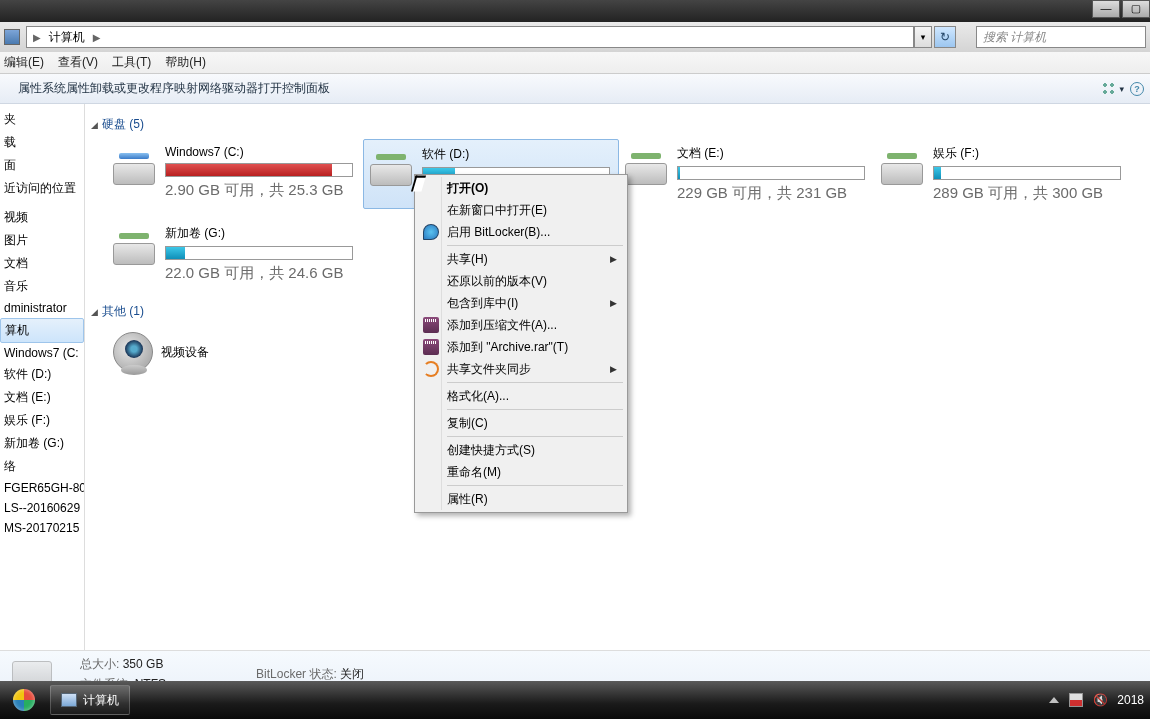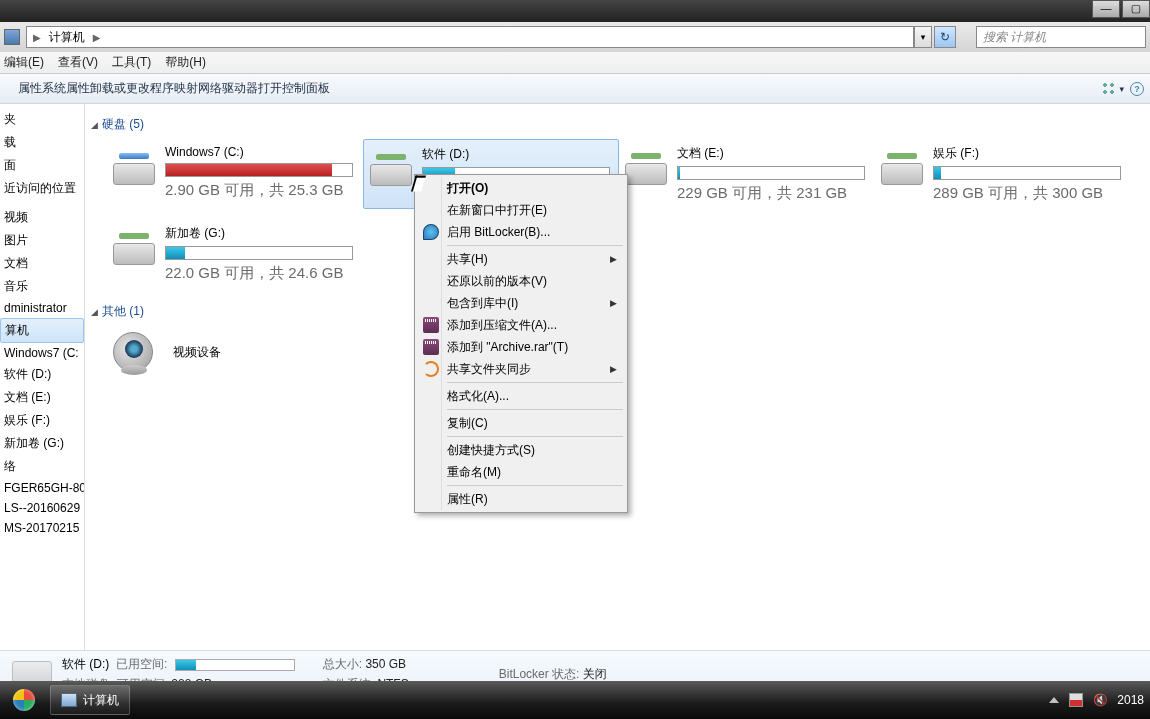--- a/index.html
+++ b/index.html
@@ -49,21 +49,21 @@
 .drive-icon .body { position: absolute; bottom: 0; width: 42px; height: 22px; background: linear-gradient(#e8e8e8,#bcbcbc); border-radius: 3px; border: 1px solid #999; }
 .drive-icon .top { position: absolute; top: 2px; left: 6px; width: 30px; height: 6px; background: #7eb36e; border-radius: 2px; }
 .drive-icon.osdrv .top { background: linear-gradient(#89c0f0,#3a7bc8); }
 .drive-info { flex: 1; }
 .drive-name { margin-bottom: 4px; }
 .progress { width: 188px; height: 14px; border: 1px solid #999; background: #fff; position: relative; margin-bottom: 4px; }
 .progress .fill { position: absolute; left: 0; top: 0; height: 100%; background: linear-gradient(#3cc7e8,#0f8fb8); }
 .progress .fill.red { background: linear-gradient(#e05050,#b82020); }
 .drive-sub { color: #6b6b6b; font-size: 15px; }
 
-.other-item { display: flex; align-items: center; gap: 20px; margin-left: 16px; padding: 6px; }
+.other-item { display: flex; align-items: center; gap: 8px; margin-left: 16px; padding: 6px; }
 .cam-icon { width: 40px; height: 40px; background: radial-gradient(circle at 40% 40%, #e8e8e8, #999); border-radius: 50%; border: 1px solid #888; position: relative; }
 .cam-icon::after { content: ""; position: absolute; width: 18px; height: 18px; background: radial-gradient(circle, #5ac 3px, #246 8px, #124 10px); border-radius: 50%; left: 11px; top: 7px; }
 .cam-icon::before { content: ""; position: absolute; width: 26px; height: 10px; background: linear-gradient(#ccc,#999); border-radius: 50%; bottom: -4px; left: 7px; }
 
 
 .context-menu { position: absolute; left: 414px; top: 174px; width: 214px; background: #f0f0f0; border: 1px solid #999; box-shadow: 3px 3px 5px rgba(0,0,0,0.3); z-index: 50; padding: 2px; }
 .context-menu .cm-item { display: flex; align-items: center; height: 22px; padding-left: 30px; padding-right: 8px; position: relative; }
 .context-menu .cm-item.bold { font-weight: bold; }
 .context-menu .cm-sep { height: 1px; background: #ccc; margin: 2px 2px 2px 30px; }
 .context-menu .cm-icon { position: absolute; left: 6px; width: 16px; height: 16px; }
@@ -311,32 +311,20 @@
   <div class="cm-sep"></div>
   <div class="cm-item">
       <span>属性(R)</span>
     </div>
 </div>
 
 <div class="cursor"></div>
 
 <div class="details">
   <div class="d-icon"></div>
-  <div class="d-cols">
-    <div>
-      <span>软件 (D:)</span>
-      &nbsp;<span class="label">已用空间:</span>
-      <span class="bar"><span class="f"></span></span>
-    </div>
-    <div>
-      <span class="label">本地磁盘</span>
-      &nbsp;<span class="label">可用空间:</span>
-      <span class="val">288 GB</span>
-    </div>
-  </div>
   <div class="d-cols" style="margin-left:18px">
     <div><span class="label">总大小:</span> <span class="val">350 GB</span></div>
     <div><span class="label">文件系统:</span> <span class="val">NTFS</span></div>
   </div>
   <div class="d-cols" style="margin-left:80px">
     <div><span class="label">BitLocker 状态:</span> <span class="val">关闭</span></div>
   </div>
 </div>
 
 <div class="taskbar">

